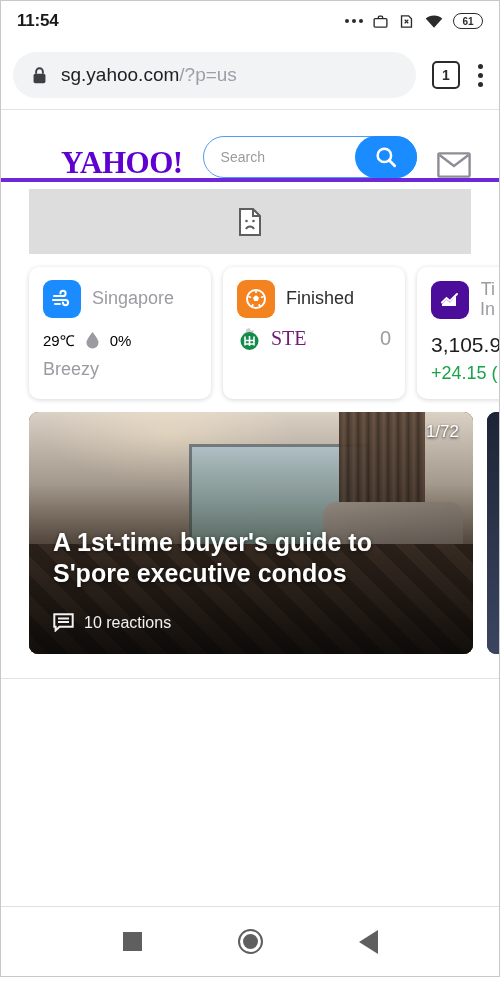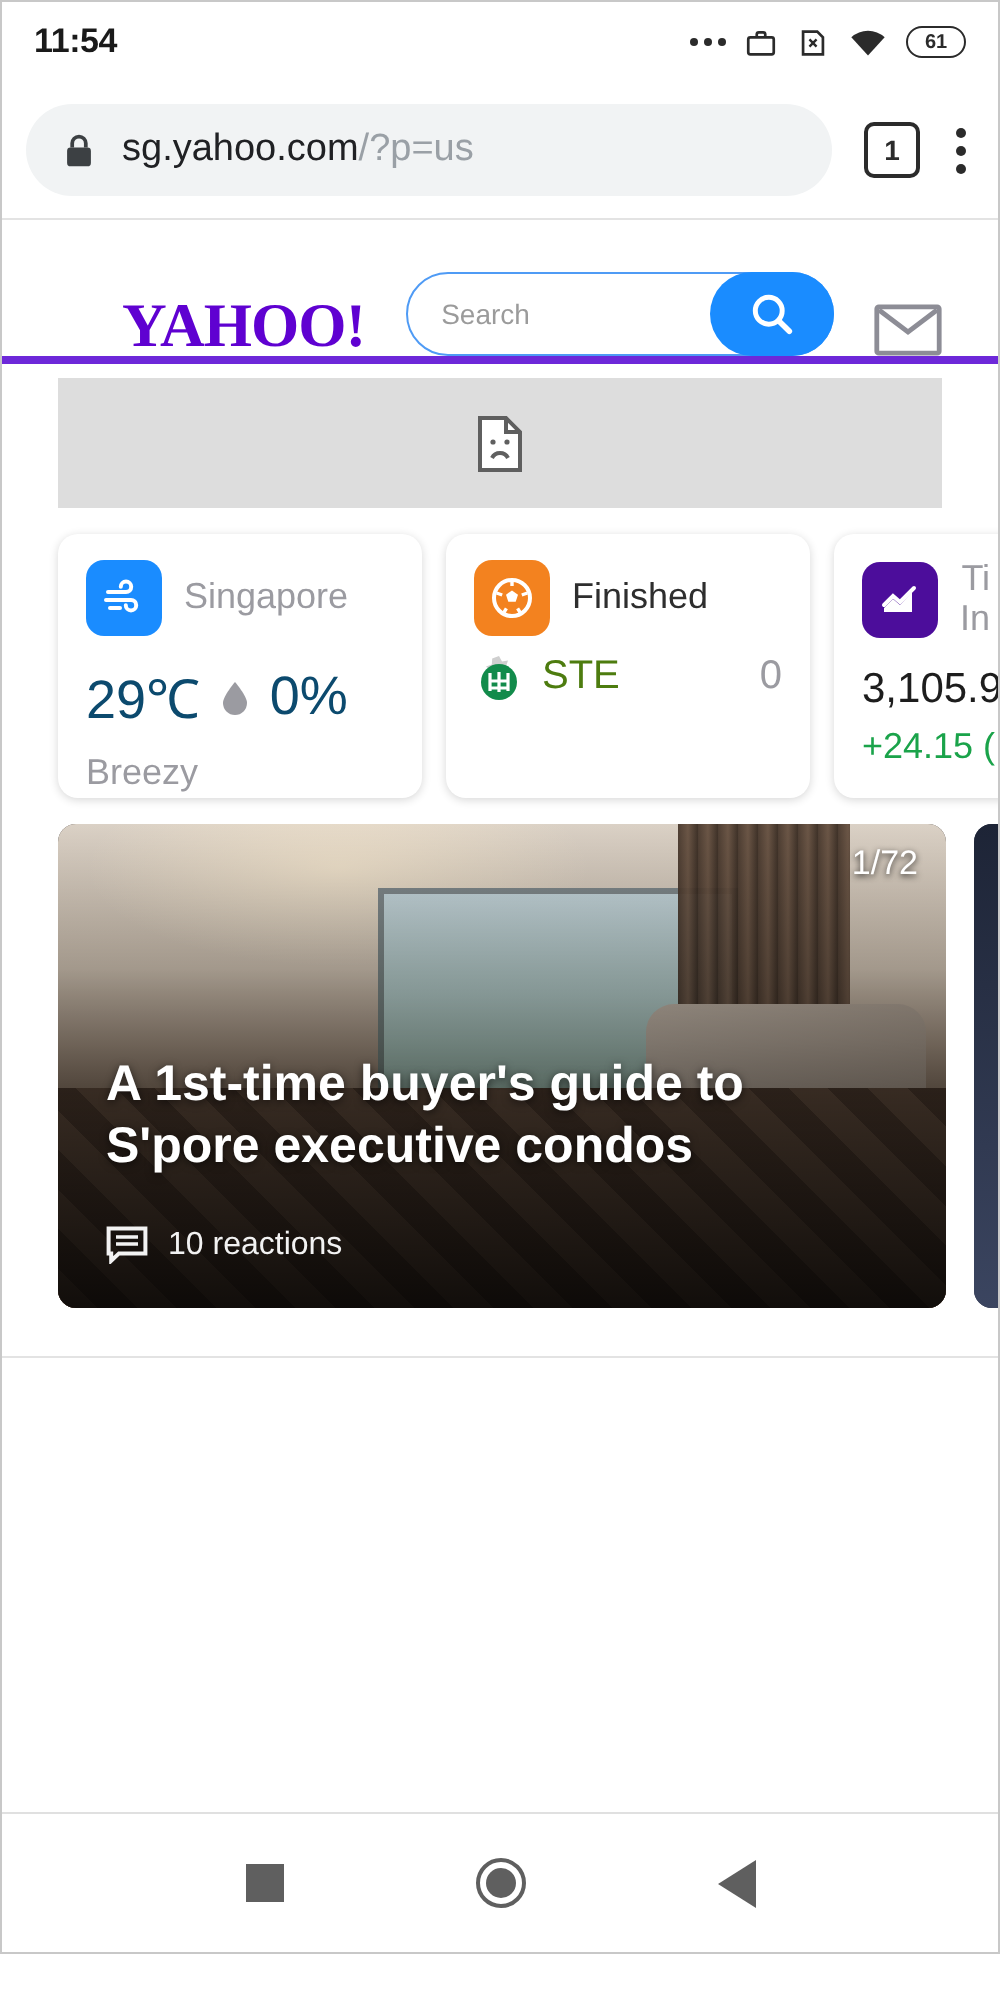--- a/index.html
+++ b/index.html
@@ -153,29 +153,29 @@
     flex: none;
   }
   .tile.blue   { background: #1a8cff; }
   .tile.orange { background: #f3821f; }
   .tile.purple { background: #4c0d9b; }
   .card-label { font-size: 18px; color: #9b9ba1; line-height: 1.1; }
   .card-label.dark { color: #2e2e2e; }
   .weather-temp {
     margin-top: 12px;
     display: flex; align-items: center; gap: 10px;
-    font-size: 27px; color: #0c4a6e;
+    font-size: 15px; color: #000000;
   }
   .weather-cond { margin-top: 9px; font-size: 18px; color: #9b9ba1; }
   .score-row {
     display: flex; align-items: center; gap: 9px;
     margin-top: 7px;
   }
   .score-row .team { font-size: 20px; color: #1d1d1d; }
-  .score-row .team.dim { color: #4d7c0f; }
+  .score-row .team.dim { color: #701a75; font-family: Liberation Serif, serif; }
   .score-row .pts { margin-left: auto; font-size: 20px; color: #1d1d1d; }
   .score-row .pts.dim { color: #9b9ba1; }
   .fin-value { margin-top: 13px; font-size: 21px; color: #1d1d1d; white-space: nowrap; }
   .fin-delta { margin-top: 6px; font-size: 18px; color: #1aa34a; white-space: nowrap; }
 
   
   .artstrip {
     display: flex; gap: 14px;
     padding: 0 0 0 28px;
     overflow: hidden;

